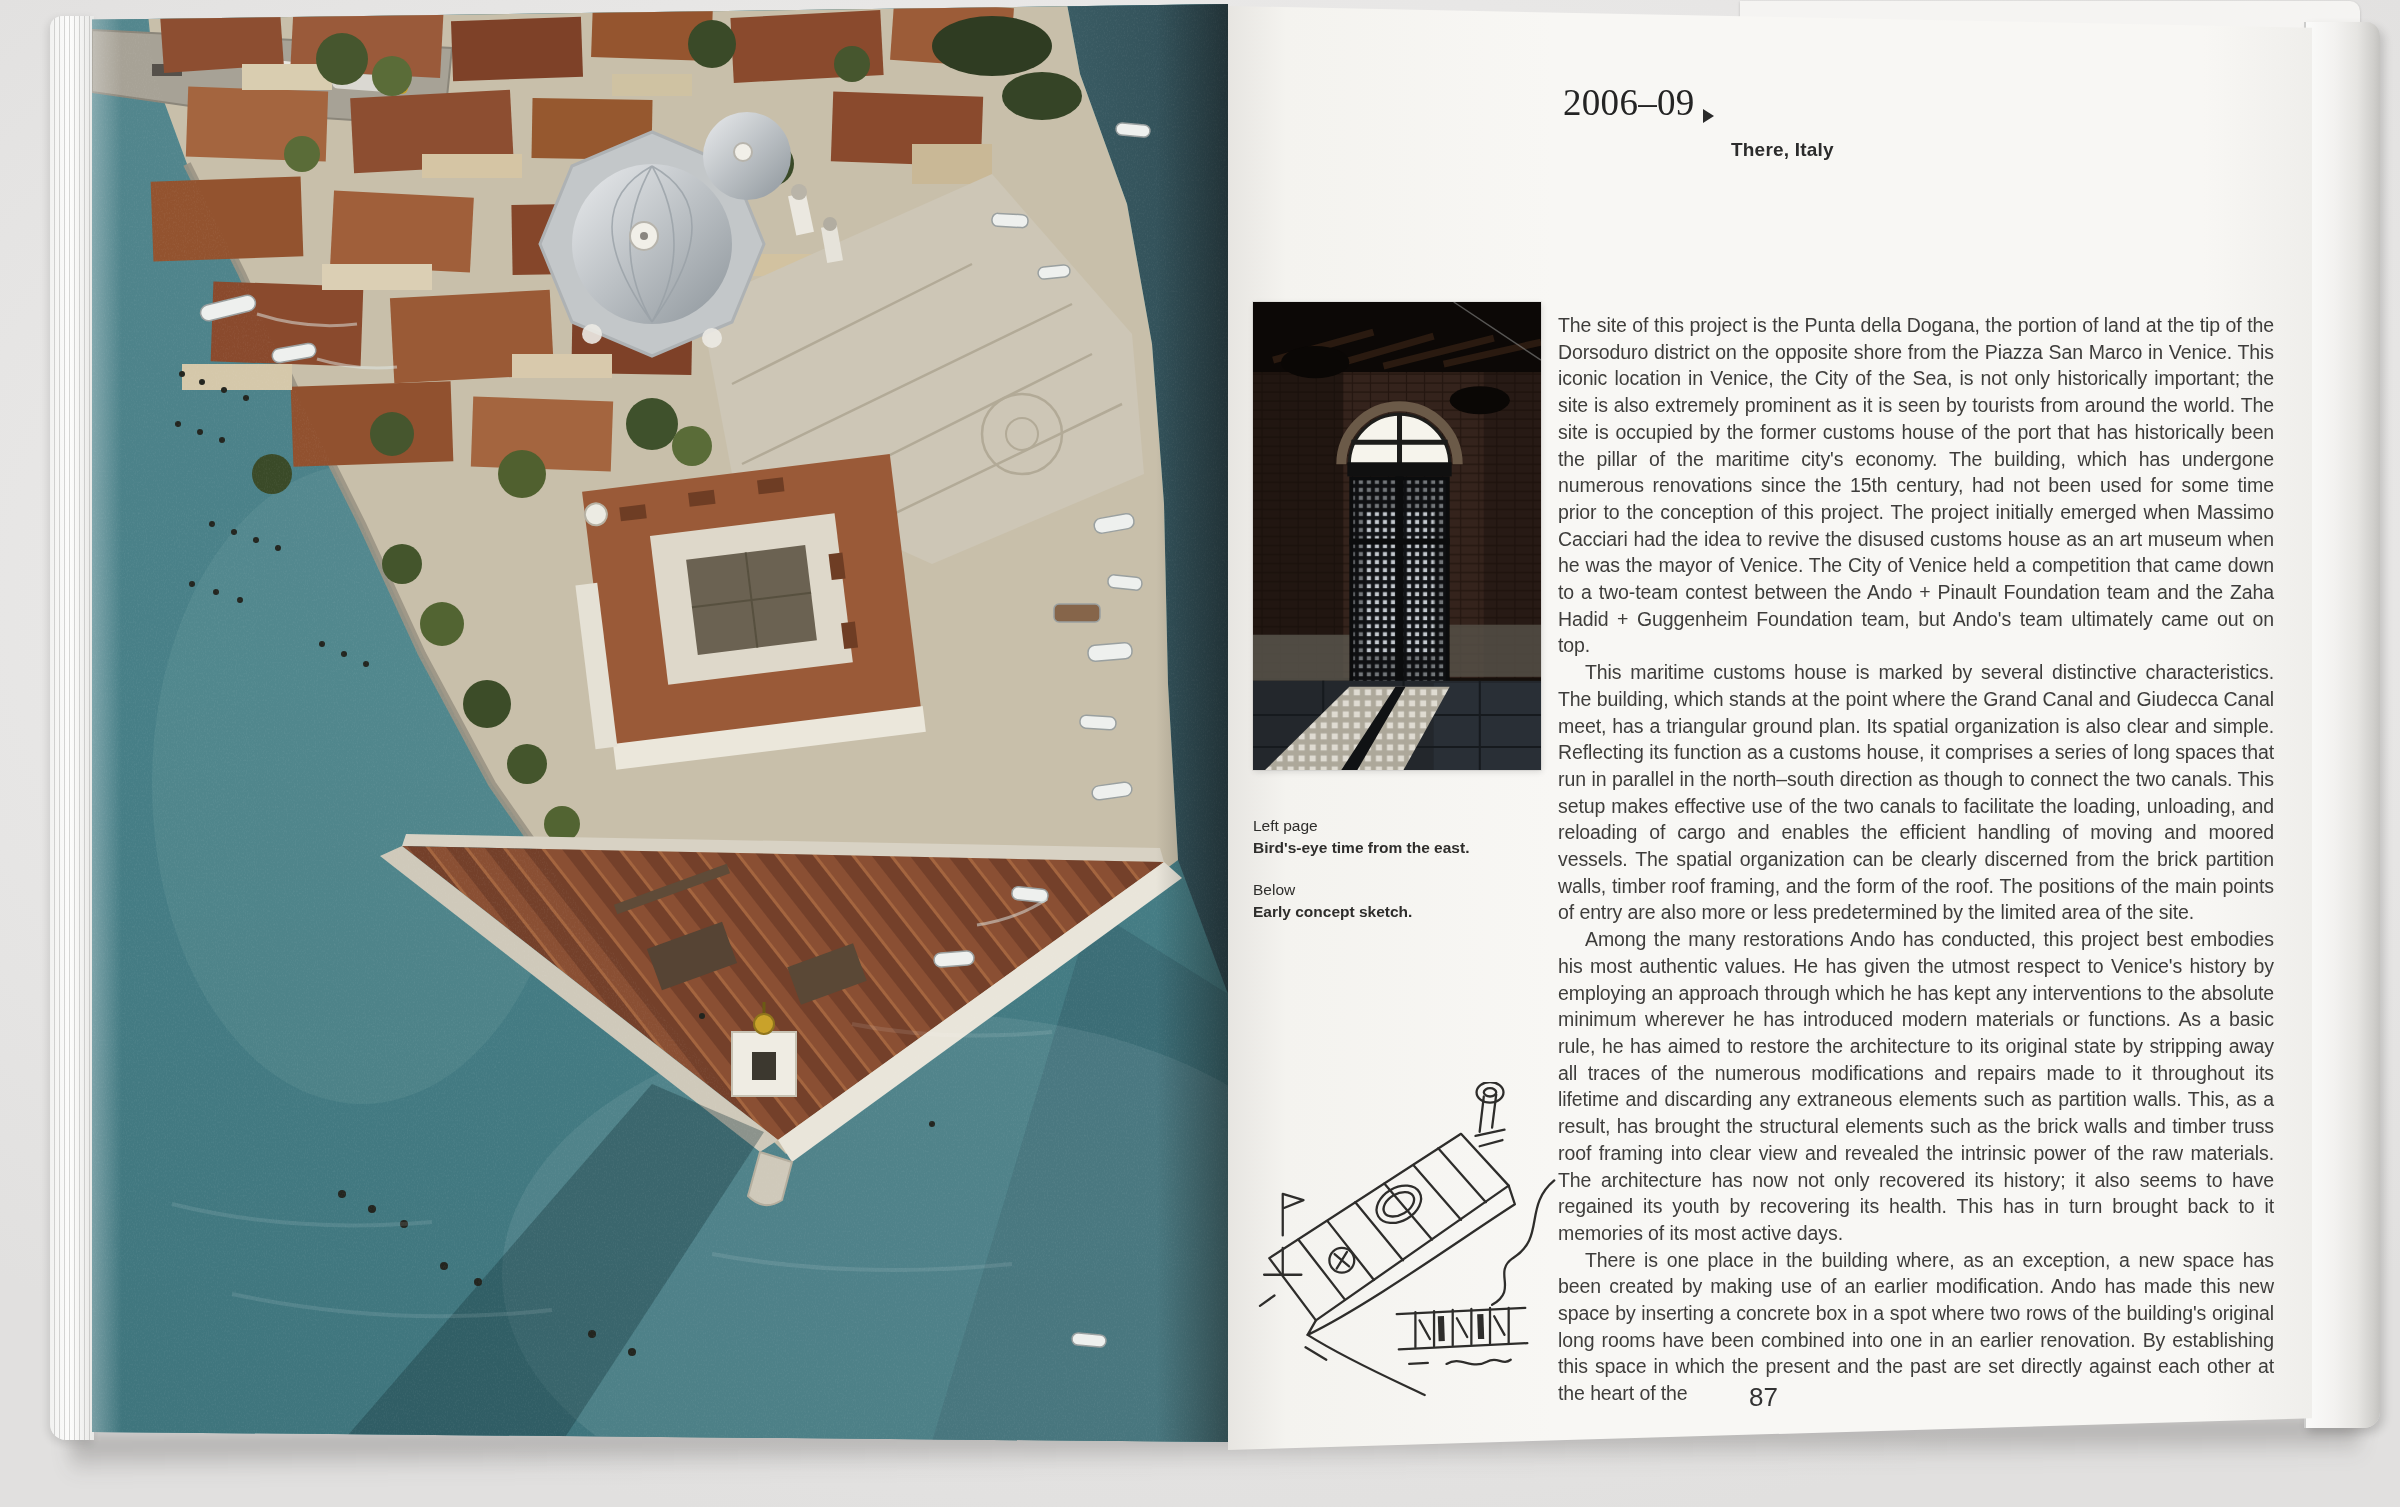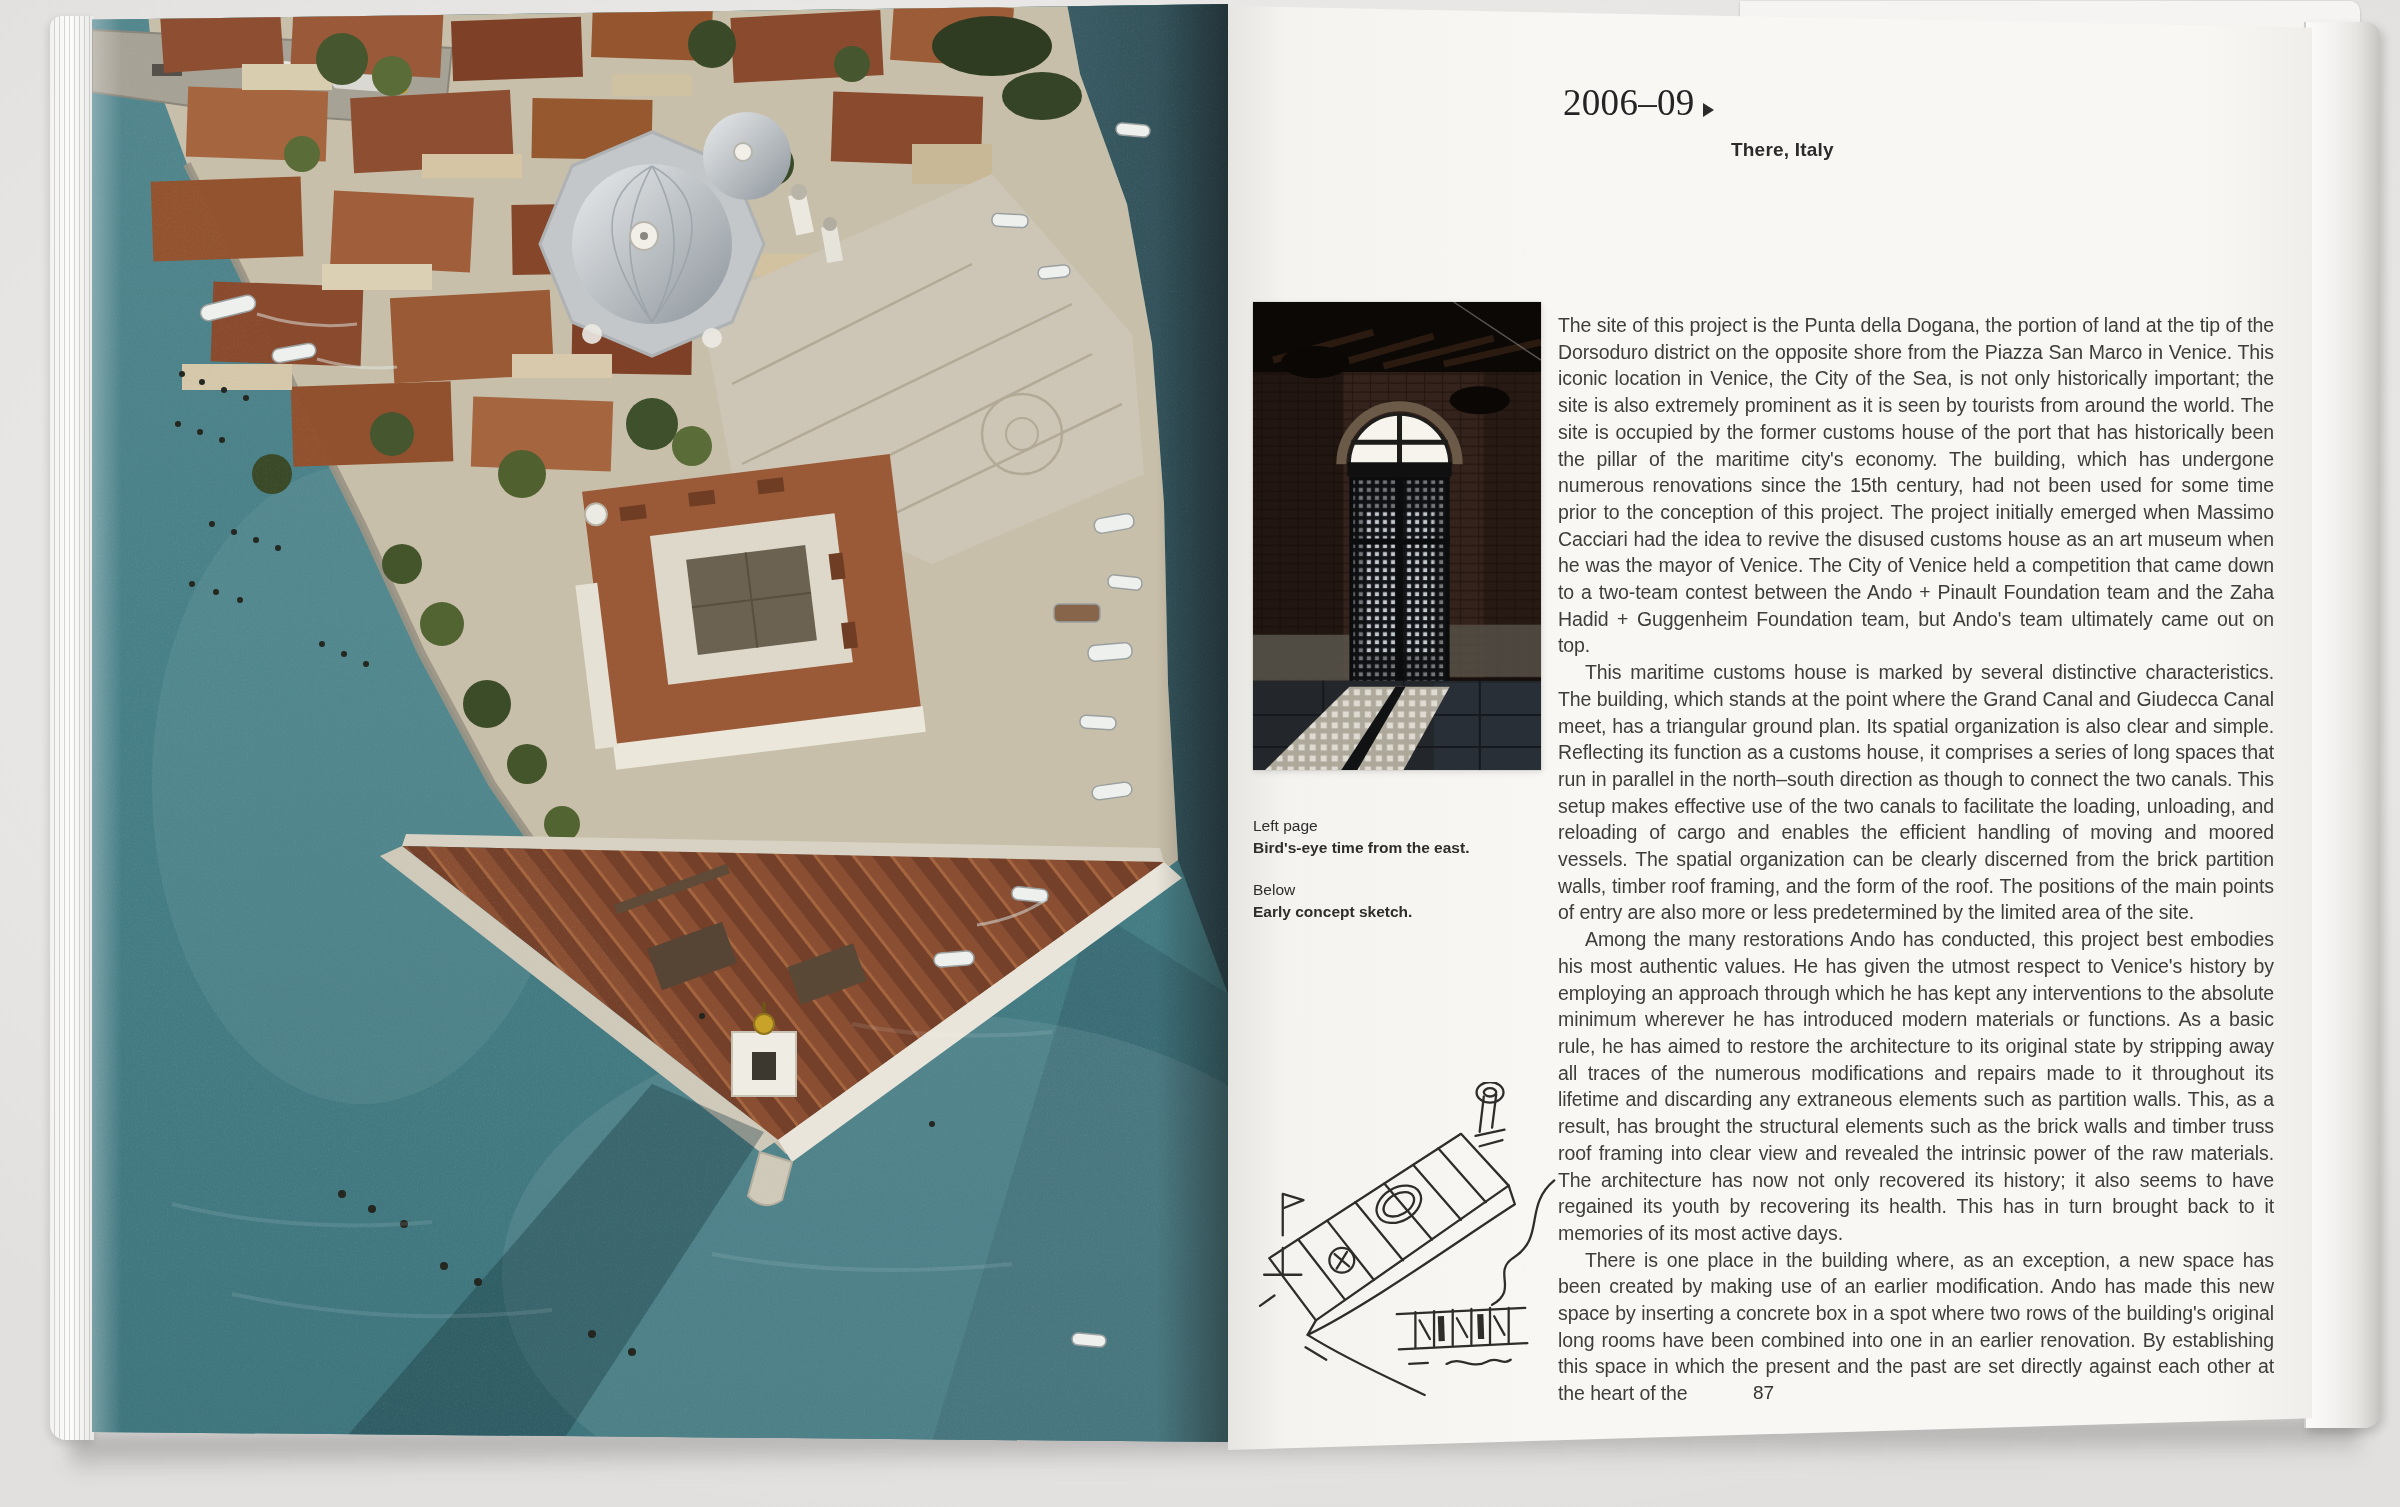--- a/index.html
+++ b/index.html
@@ -46,41 +46,41 @@
   .lp-edge-light{position:absolute;top:0;left:0;width:30px;height:100%;
     background:linear-gradient(90deg, rgba(255,255,255,.30), rgba(255,255,255,0));}
   
   .right-page{
     position:absolute;left:1228px;top:6px;width:1084px;height:1444px;
     clip-path:polygon(0 0, 100% 1.5%, 100% 97.8%, 0 100%);
     background:linear-gradient(90deg,#e7e5e1 0px,#f4f3ef 58px,#f8f7f4 30%,#f8f7f4 90%,#efeeeb 100%);
     color:#3e3d3b;
   }
   .rp-header{position:absolute;left:335px;top:76px;color:#242424}
-  .title-row{display:flex;align-items:center;font-family:"Liberation Serif", serif;
+  .title-row{display:flex;align-items:flex-end;font-family:"Liberation Serif", serif;
     font-size:37px;line-height:41px;letter-spacing:.3px;font-weight:400}
   .tri{width:0;height:0;border-left:11px solid #2b2b2b;border-top:7px solid transparent;
     border-bottom:7px solid transparent;margin:14px 10px 0 8px}
   .location{margin:16px 0 0 168px;font-weight:bold;font-size:19px;letter-spacing:.2px;color:#2c2c2c}
   .rp-photo{position:absolute;left:25px;top:296px;width:288px;height:468px;
     box-shadow:0 0 0 1px rgba(0,0,0,.05), 1px 2px 6px rgba(0,0,0,.12)}
   .rp-photo svg{width:100%;height:100%;display:block}
   .rp-captions{position:absolute;left:25px;top:788px;width:302px;font-size:15.5px;
     line-height:21.5px;color:#2e2d2b}
   .cap-main{font-weight:bold}
   .cap-group{margin-top:21px}
   .cap-text{font-weight:bold}
   .rp-sketch{position:absolute;left:10px;top:1076px;width:332px;height:342px}
   .rp-sketch svg{width:100%;height:100%;display:block}
   .rp-body{position:absolute;left:330px;top:306px;width:716px;text-align:justify;
     font-size:19.5px;line-height:26.7px;letter-spacing:-.1px;color:#3e3d3b}
   .rp-body p{margin:0}
   .rp-body p + p{text-indent:27px}
   .rp-folio{position:absolute;left:0;right:13px;top:1376px;text-align:center;
-    font-size:19px;color:#333}
+    font-size:26px;color:#333}
 </style>
 </head>
 <body>
 
 <div class="book">
   <div class="under-shadow"></div>
   <div class="fore-edge-left"></div>
   <div class="top-sliver"></div>
   <div class="right-stack"></div>
 

